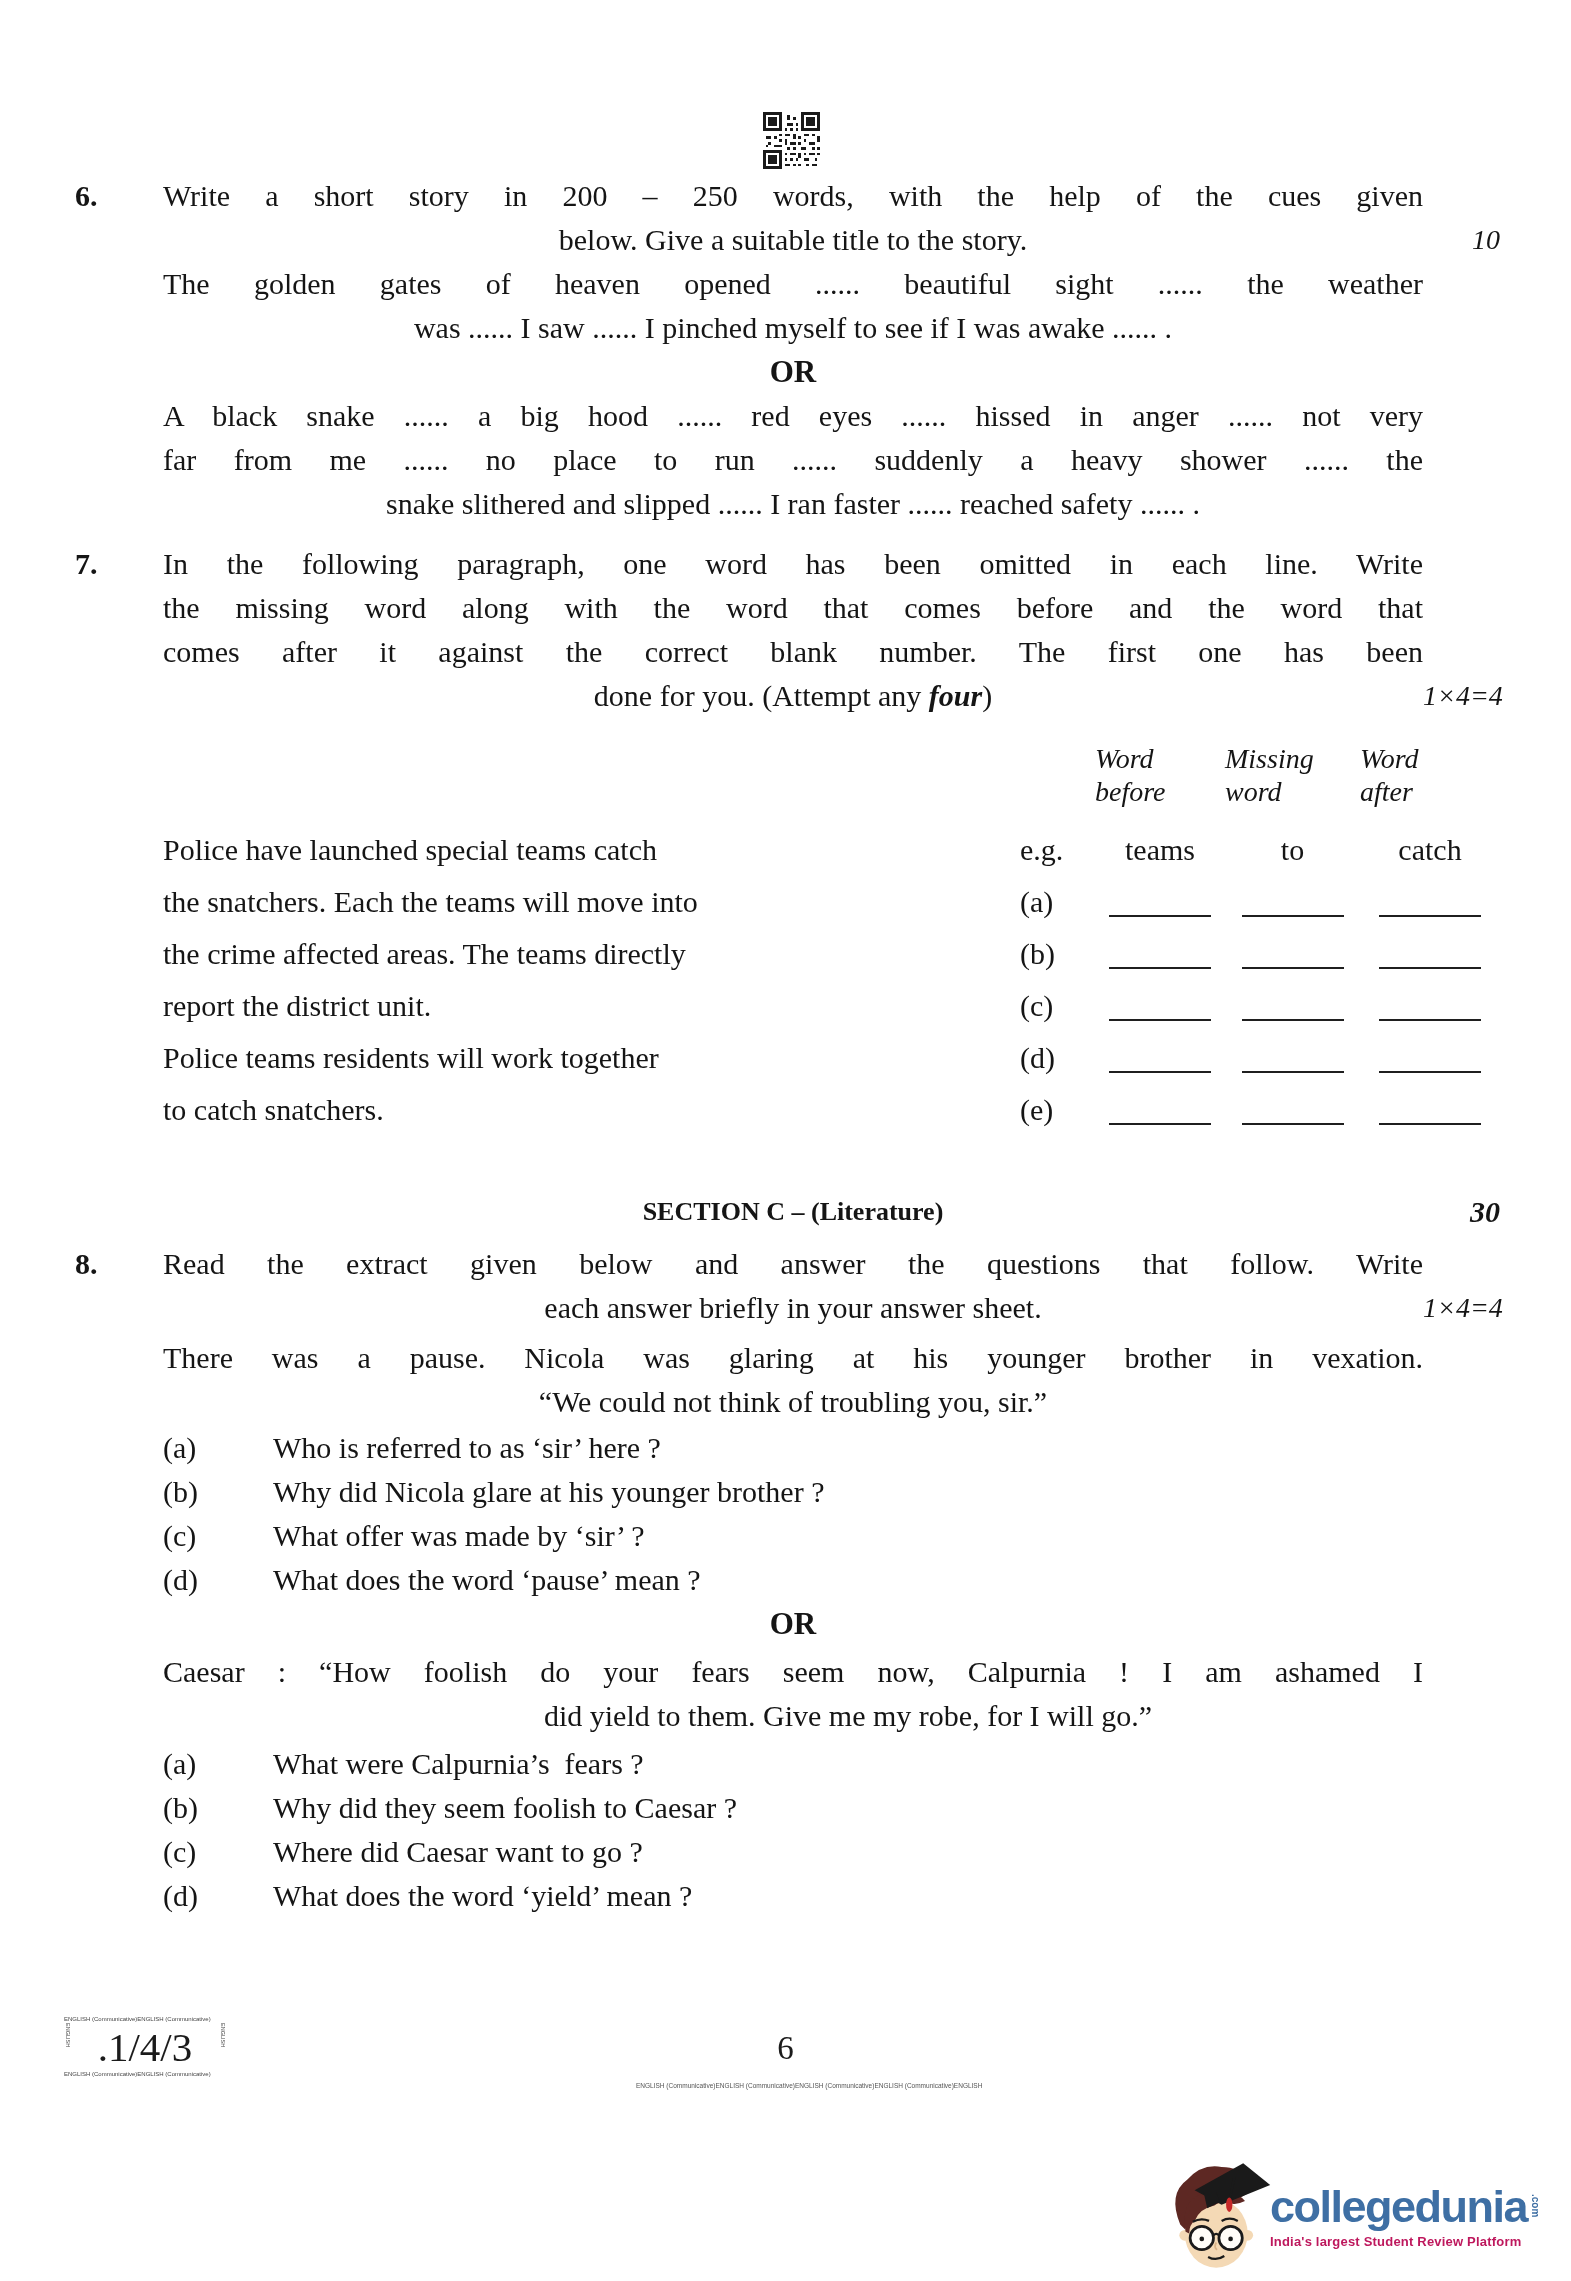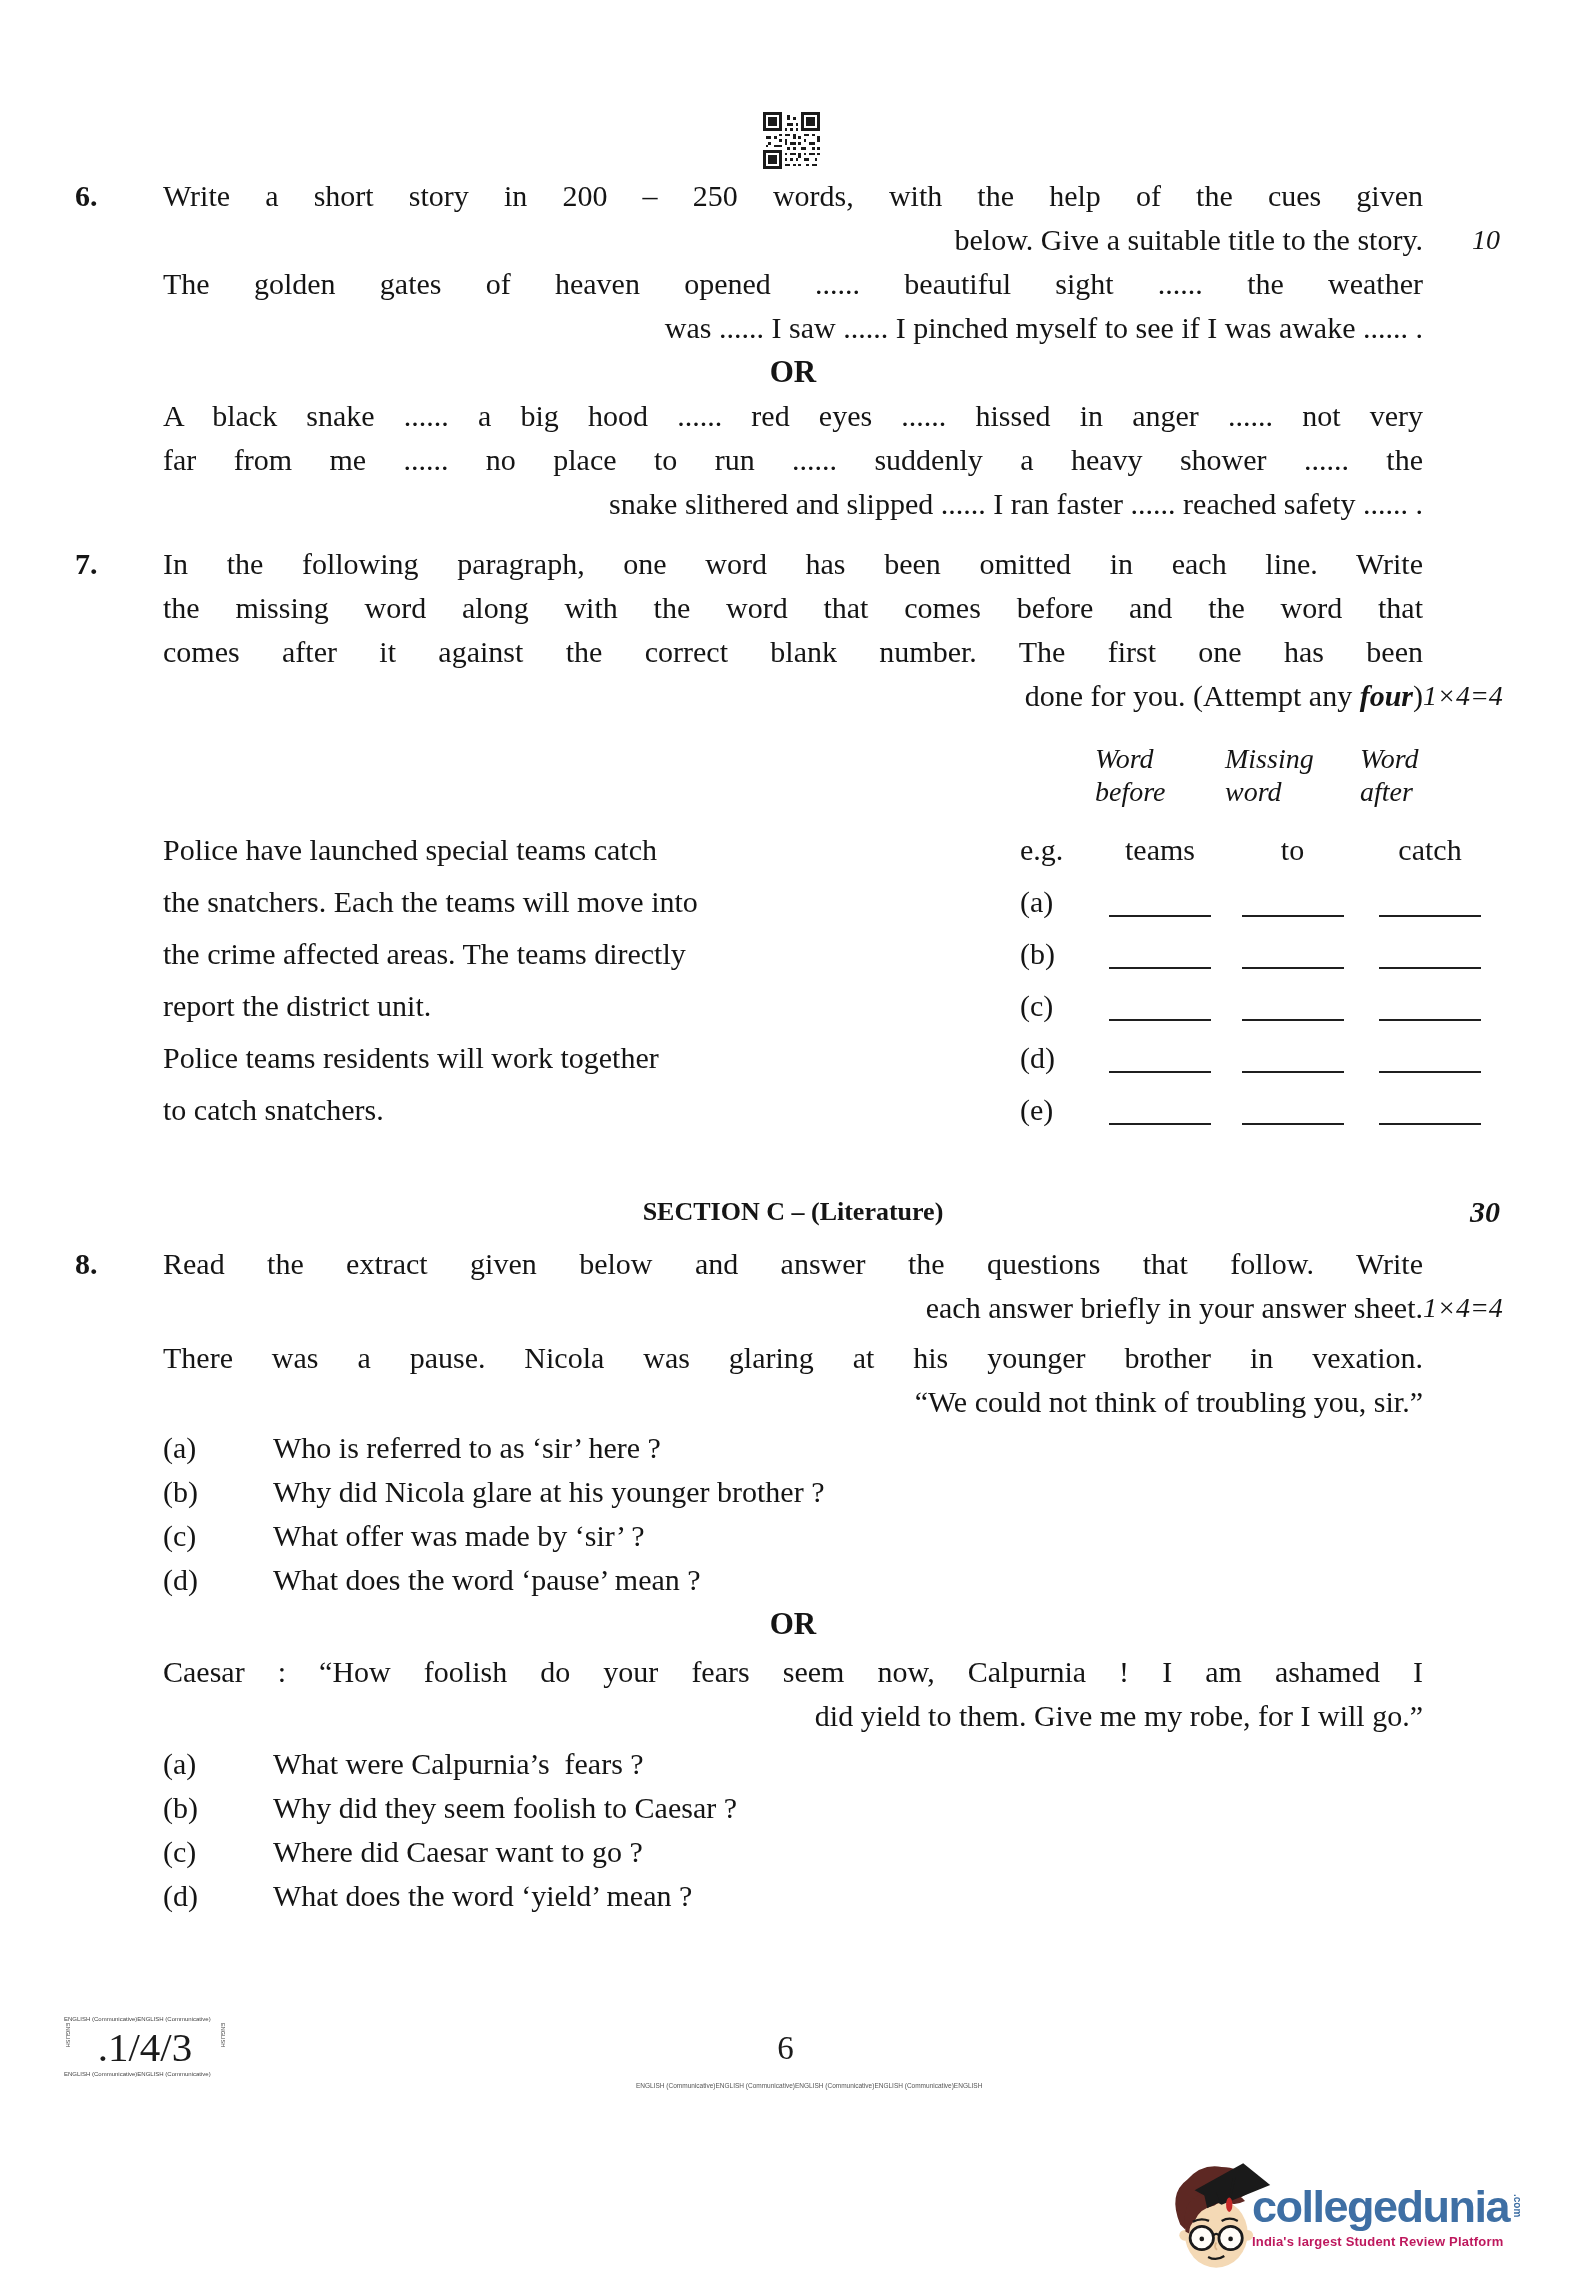--- a/index.html
+++ b/index.html
@@ -14,21 +14,21 @@
   .content { position:absolute; left:75px; top:174px; width:1425px; font-size:30px; line-height:44px; }
 
   .qrow { display:grid; grid-template-columns:88px 1fr 77px; }
   .qnum { font-weight:700; }
   .marks { font-style:italic; text-align:right; font-size:28px; white-space:nowrap; }
   .marks.m2 { padding-top:44px; }
   .marks.m4 { padding-top:132px; }
   .marks.bold { font-weight:700; font-size:30px; }
 
   .jline { text-align:justify; text-align-last:justify; }
-  .lline { text-align:right; }
+  .lline { text-align:center; }
   .orline { text-align:center; font-weight:700; font-size:31px; }
   .bi { font-weight:700; font-style:italic; }
 
   .q7block { margin-top:16px; }
   .wtable { padding-left:88px; margin-top:24px; }
   .whead, .wrow { display:grid; grid-template-columns:1fr 75px 130px 135px 140px; }
   .whead { font-style:italic; font-size:28px; line-height:33px; }
   .wh { text-align:left; }
   .wrow { height:52px; align-items:center; }
   .wlabel { text-align:left; }
@@ -50,21 +50,21 @@
   .fb-h { font-size:6px; line-height:7px; color:#444; white-space:nowrap; overflow:hidden; font-family:"Liberation Sans",sans-serif; }
   .fb-mid { flex:1; display:flex; align-items:stretch; overflow:hidden; }
   .fb-v { writing-mode:vertical-rl; font-size:5.5px; color:#444; width:7px; overflow:hidden; font-family:"Liberation Sans",sans-serif; }
   .fb-code { flex:1; text-align:center; font-size:41px; line-height:48px; color:#1b1b1b; }
 
   .page-num { position:absolute; left:0; right:0; top:2030px; text-align:center; font-size:33px; color:#1b1b1b; }
   .wm-line { position:absolute; left:636px; top:2082px; width:346px; font-size:6.5px; line-height:8px; color:#555; white-space:nowrap; overflow:hidden; font-family:"Liberation Sans",sans-serif; }
 
   .logo { position:absolute; left:1164px; top:2146px; width:400px; height:132px; }
   .logo-face { position:absolute; left:0; top:0; width:108px; height:130px; }
-  .logo-textcol { position:absolute; left:88px; top:40px; }
+  .logo-textcol { position:absolute; left:106px; top:40px; }
   .logo-brand-row { display:flex; align-items:flex-end; }
   .logo-brand { font-family:"Liberation Sans",sans-serif; font-weight:700; font-size:45px; line-height:42px; color:#3e6fa4; letter-spacing:-1.5px; }
   .logo-tld { writing-mode:vertical-rl; font-family:"Liberation Sans",sans-serif; font-weight:700; font-size:10px; color:#3e6fa4; margin-left:3px; height:34px; overflow:hidden; }
   .logo-tagline { font-family:"Liberation Sans",sans-serif; font-weight:700; font-size:13px; color:#be185d; margin-top:6px; letter-spacing:0.2px; white-space:nowrap; }
 </style>
 </head>
 <body>
 
 <svg class="qr" viewBox="0 0 21 21" shape-rendering="crispEdges">
   <rect width="21" height="21" fill="#ffffff"></rect>

